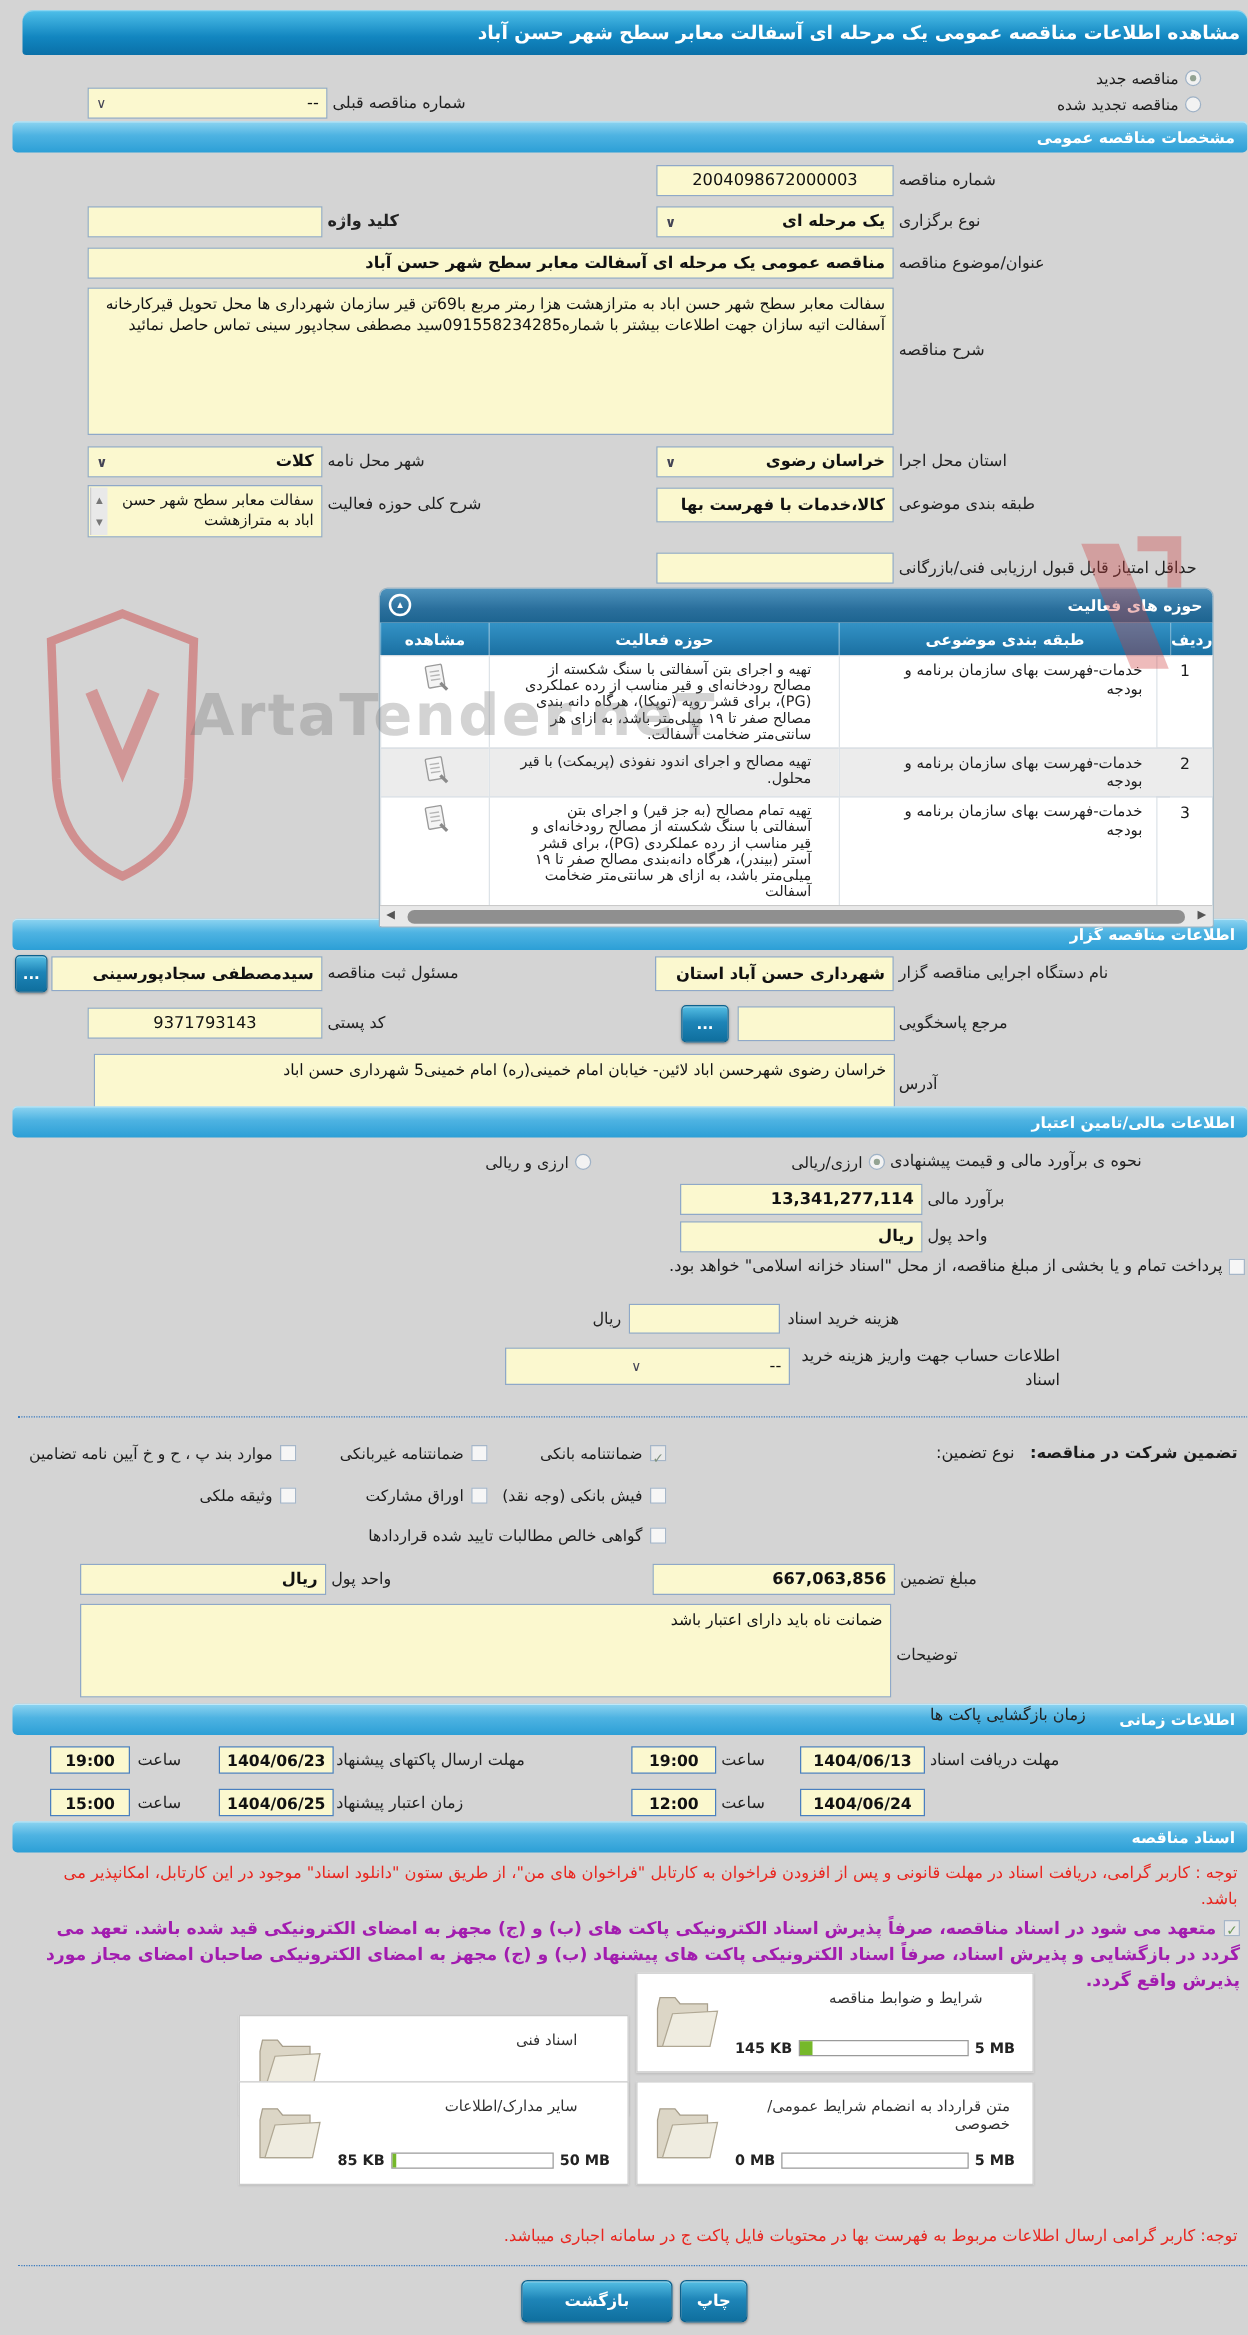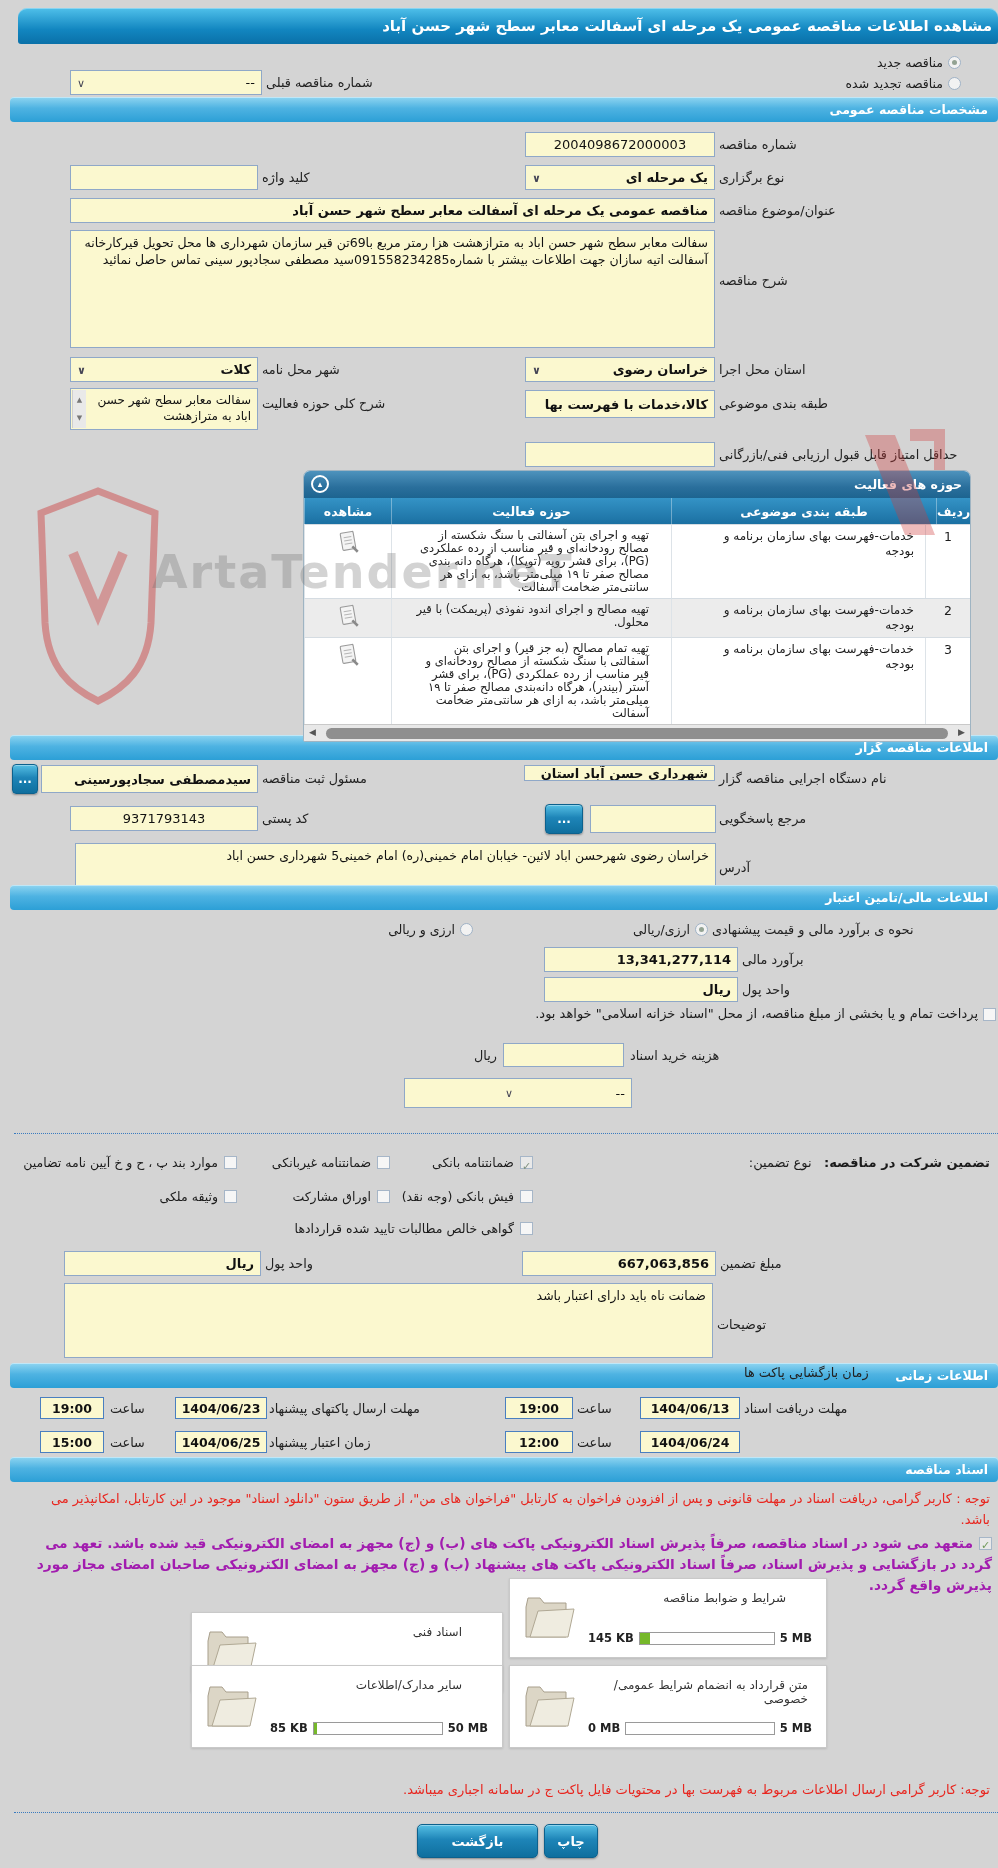--- a/index.html
+++ b/index.html
@@ -101,21 +101,21 @@
   <div class="secbar" style="top:97px;">مشخصات مناقصه عمومی</div>
 
   <span class="lbl" style="left:719px;top:132px;">شماره مناقصه</span>
   <div class="inp center" style="right:283px;width:190px;top:132px;">2004098672000003</div>
 
   <span class="lbl" style="left:719px;top:165px;">نوع برگزاری</span>
   <div class="inp bold" style="right:283px;width:190px;top:165px;">
     <span>یک مرحله ای</span>
       <span class="caret">∨</span>
   </div>
-  <span class="lbl" style="left:262px;top:165px;">کلید واژه</span>
+  <span class="lbl" style="left:262px;top:165px;font-weight:bold;">کلید واژه</span>
   <div class="inp" style="left:70px;width:188px;top:165px;"></div>
 
   <span class="lbl" style="left:719px;top:198px;">عنوان/موضوع مناقصه</span>
   <div class="inp bold" style="right:283px;left:70px;top:198px;">مناقصه عمومی یک مرحله ای آسفالت معابر سطح  شهر حسن آباد</div>
 
   <span class="lbl" style="left:719px;top:268px;">شرح مناقصه</span>
   <div class="inp area" style="right:283px;left:70px;top:230px;height:118px;font-size:12.5px;">سفالت معابر سطح شهر حسن اباد به مترازهشت هزا رمتر مربع با69تن قیر سازمان شهرداری ها محل تحویل قیرکارخانه  آسفالت اتیه سازان جهت اطلاعات بیشتر با شماره091558234285سید مصطفی سجادپور سینی تماس حاصل نمائید</div>
 
   <span class="lbl" style="left:719px;top:357px;">استان محل اجرا</span>
   <div class="inp" style="right:283px;width:190px;top:357px;font-weight:600;">
@@ -222,21 +222,21 @@
     <svg class="abs" style="left:828px;top:0;" width="90" height="120" viewBox="0 0 90 120">
       <path d="M10 10 L40 10 L80 110 L50 110 Z" fill="rgba(205,60,60,.35)"></path>
       <path d="M55 10 L85 10 L85 45" fill="none" stroke="rgba(205,60,60,.35)" stroke-width="12"></path>
     </svg>
   </div>
 
   
   <div class="secbar" style="top:735px;">اطلاعات مناقصه گزار</div>
 
   <span class="lbl" style="left:719px;top:766px;">نام دستگاه اجرایی مناقصه گزار</span>
-  <div class="inp bold" style="right:283px;width:191px;top:765px;height:16px;">شهرداری حسن آباد استان</div>
+  <div class="inp bold" style="right:283px;width:191px;top:765px;height:28px;">شهرداری حسن آباد استان</div>
   <span class="lbl" style="left:262px;top:766px;">مسئول ثبت مناقصه</span>
   <div class="inp bold" style="left:41px;width:217px;top:765px;height:28px;">سیدمصطفی سجادپورسینی</div>
   <div class="btn mini" style="left:12px;width:26px;top:764px;height:30px;">...</div>
 
   <span class="lbl" style="left:719px;top:806px;">مرجع پاسخگویی</span>
   <div class="inp" style="right:282px;width:126px;top:805px;height:28px;"></div>
   <div class="btn mini" style="left:545px;width:38px;top:804px;height:30px;">...</div>
   <span class="lbl" style="left:262px;top:806px;">کد پستی</span>
   <div class="inp center" style="left:70px;width:188px;top:806px;">9371793143</div>
 
@@ -260,20 +260,21 @@
   <span class="lbl" style="left:742px;top:977px;">واحد پول</span>
   <div class="inp bold" style="left:544px;width:194px;top:977px;">ریال</div>
 
   <span class="cb abs" style="right:2px;top:1007px;"></span>
   <div class="abs" style="right:20px;left:450px;top:1003px;text-align:right;font-size:13px;line-height:21px;">پرداخت تمام و یا بخشی از مبلغ مناقصه، از محل "اسناد خزانه اسلامی" خواهد بود.</div>
 
   <span class="lbl" style="left:630px;top:1043px;">هزینه خرید اسناد</span>
   <div class="inp" style="left:503px;width:121px;top:1043px;height:24px;"></div>
   <span class="lbl" style="left:474px;top:1043px;">ریال</span>
 
+  <div class="abs" style="left:636px;width:212px;top:1076px;font-size:12.8px;line-height:19px;text-align:right;">اطلاعات حساب جهت واریز هزینه خرید اسناد</div>
   <div class="inp" style="left:404px;width:228px;top:1078px;height:30px;">
     <span>--</span>
     <span class="caret" style="left:100px;">∨</span>
   </div>
 
   <div class="dotted" style="top:1133px;"></div>
 
   
   <div class="abs nowrap" style="right:8px;top:1150px;line-height:25px;font-size:13px;">
     <span style="font-weight:600;">تضمین شرکت در مناقصه:</span>&nbsp;&nbsp;&nbsp;<span>نوع تضمین:</span>

